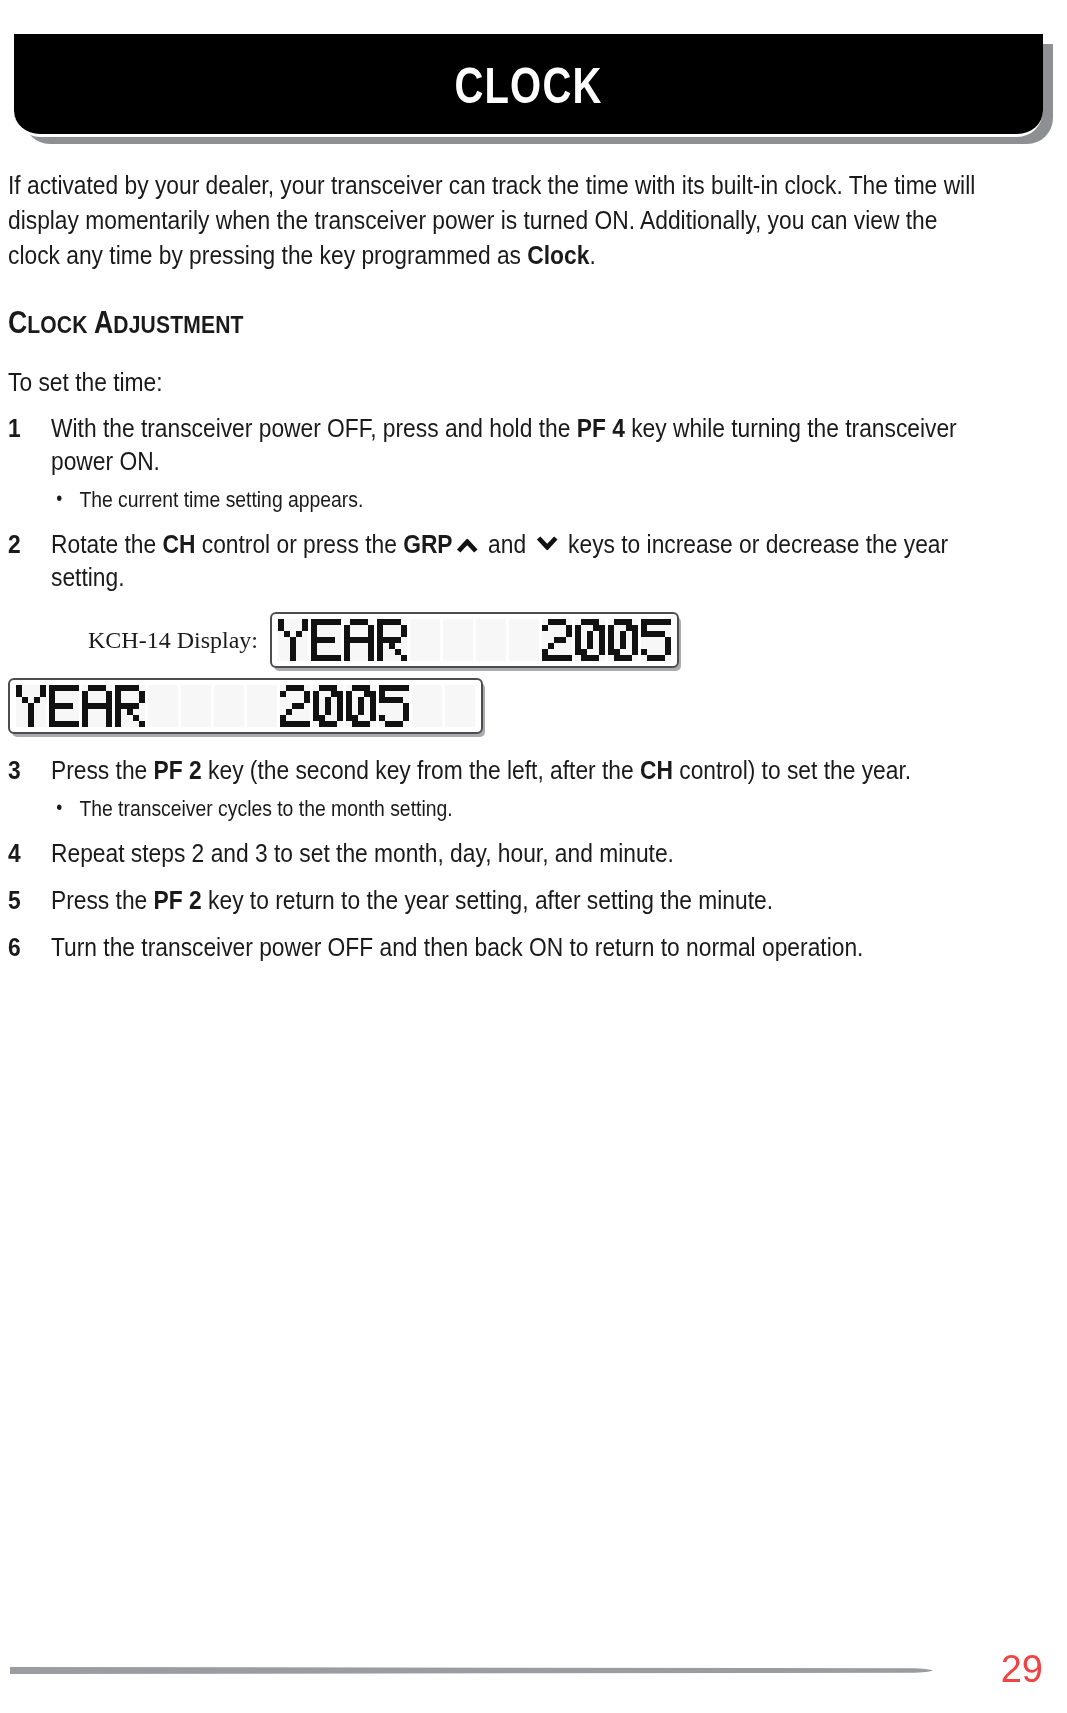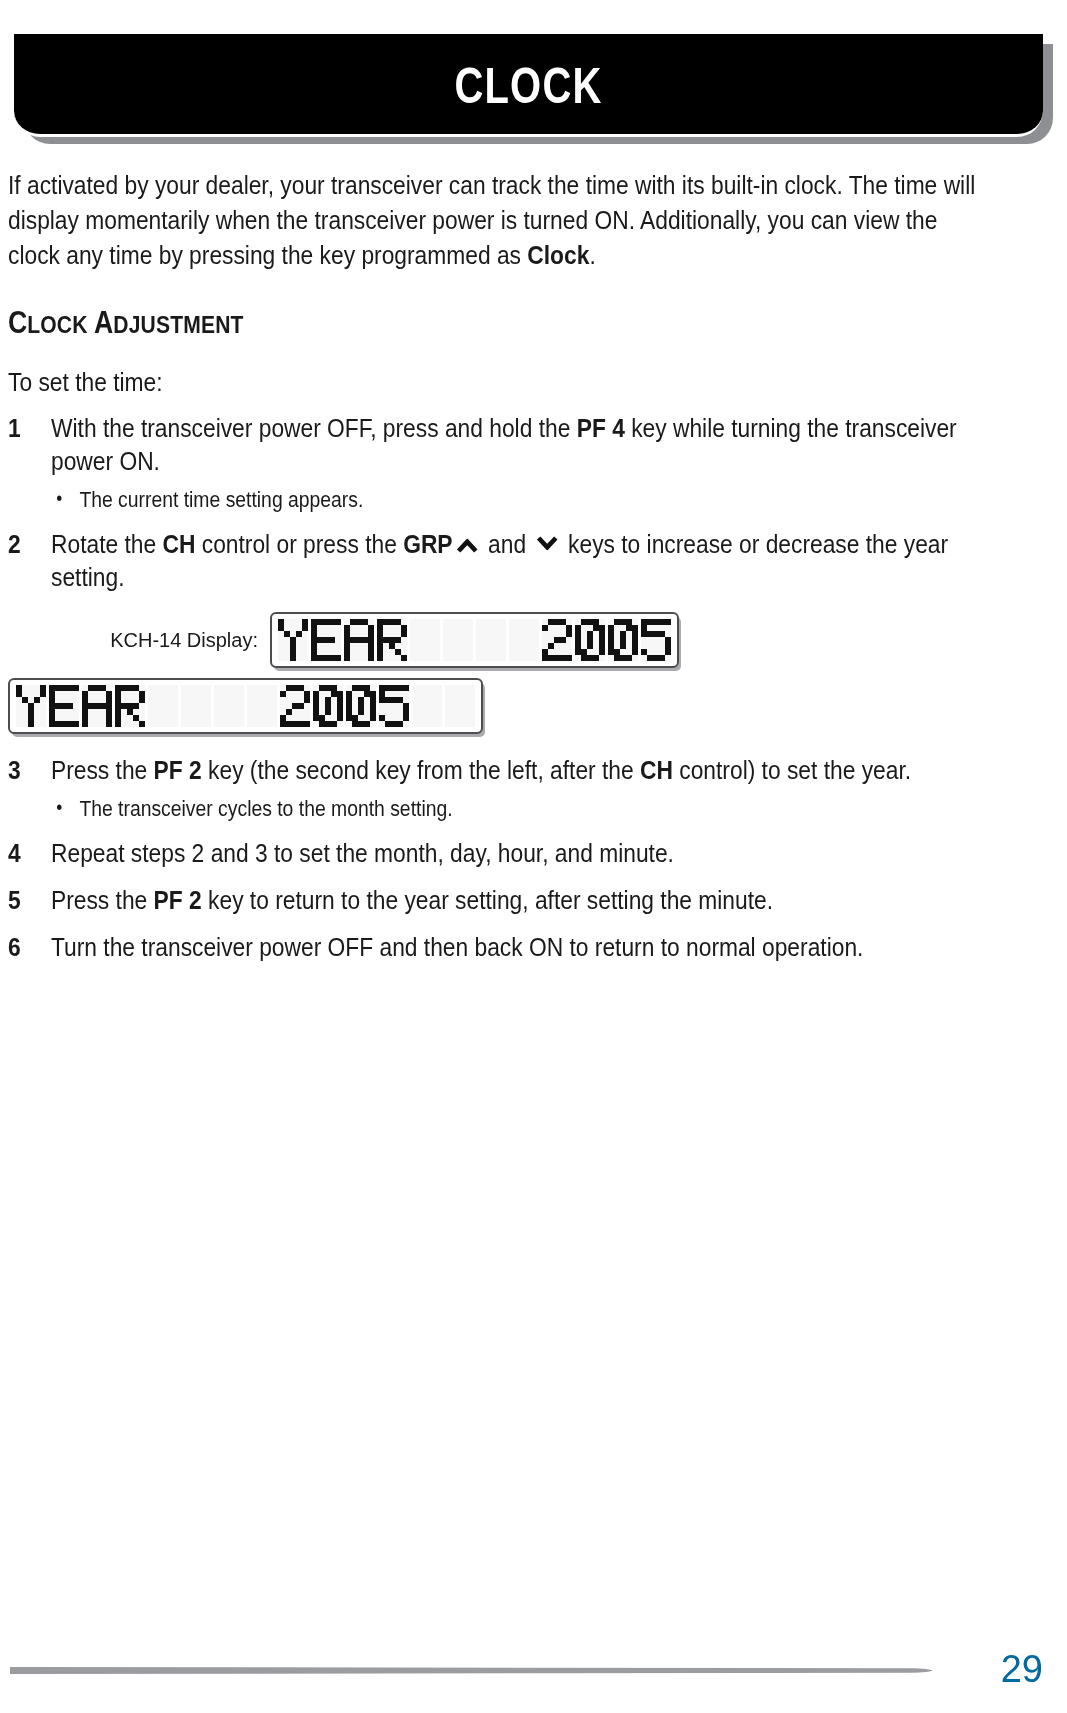--- a/index.html
+++ b/index.html
@@ -155,22 +155,22 @@
   }
   .chev svg { display: block; }
 
   
   .display-row {
     display: flex;
     align-items: center;
     margin-top: 10px;
   }
   .display-label {
-    font-family: Liberation Sans, sans-serif;
-    font-size: 20px;
+    font-family: Liberation Serif, serif;
+    font-size: 24px;
     text-align: right;
     padding-right: 12px;
     color: #1a1a1a;
   }
   .lcd {
     position: relative;
     background: #ffffff;
     border: 2px solid #4d4d4d;
     border-radius: 6px;
     box-shadow: 3px 4px 0 -1px #a9abae;
@@ -196,21 +196,21 @@
     bottom: 38px;
     width: 940px;
     height: 9px;
   }
   #page-number {
     position: absolute;
     right: 24px;
     bottom: 22px;
     font-size: 38px;
     font-family: "Liberation Sans", sans-serif;
-    color: #0369a1;
+    color: #ef4444;
   }
 </style>
 </head>
 <body>
 
 <div id="header-banner">
   <div id="header-shadow"></div>
   <div id="header-black"></div>
   <div id="header-title">CLOCK</div>
 </div>

